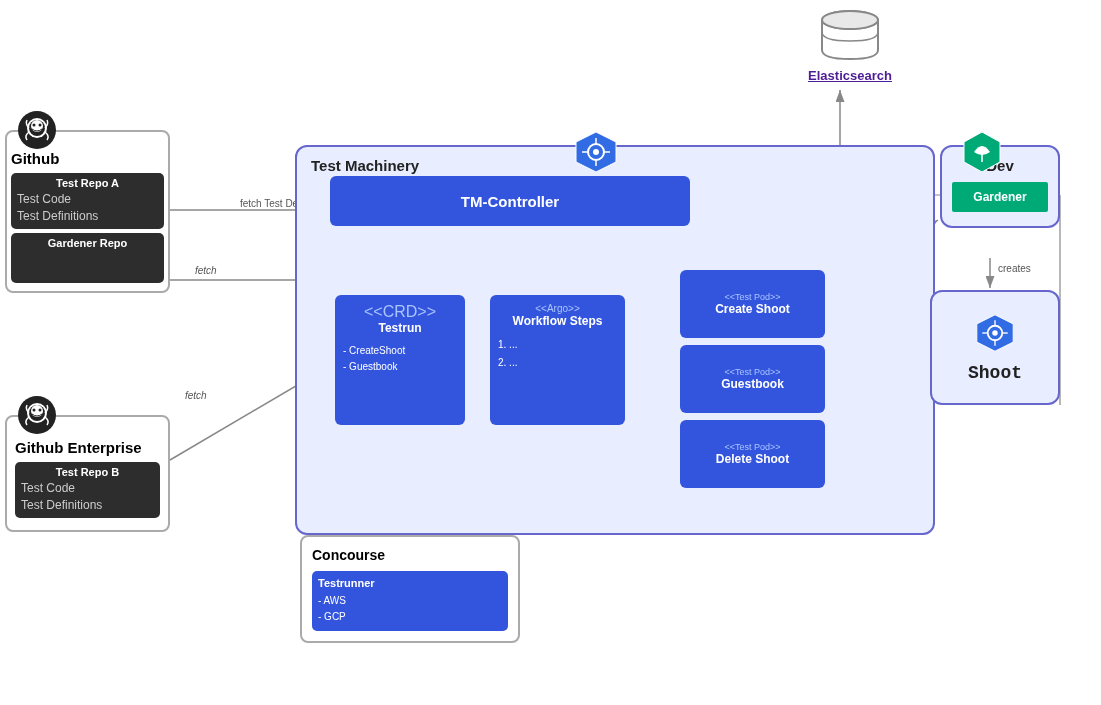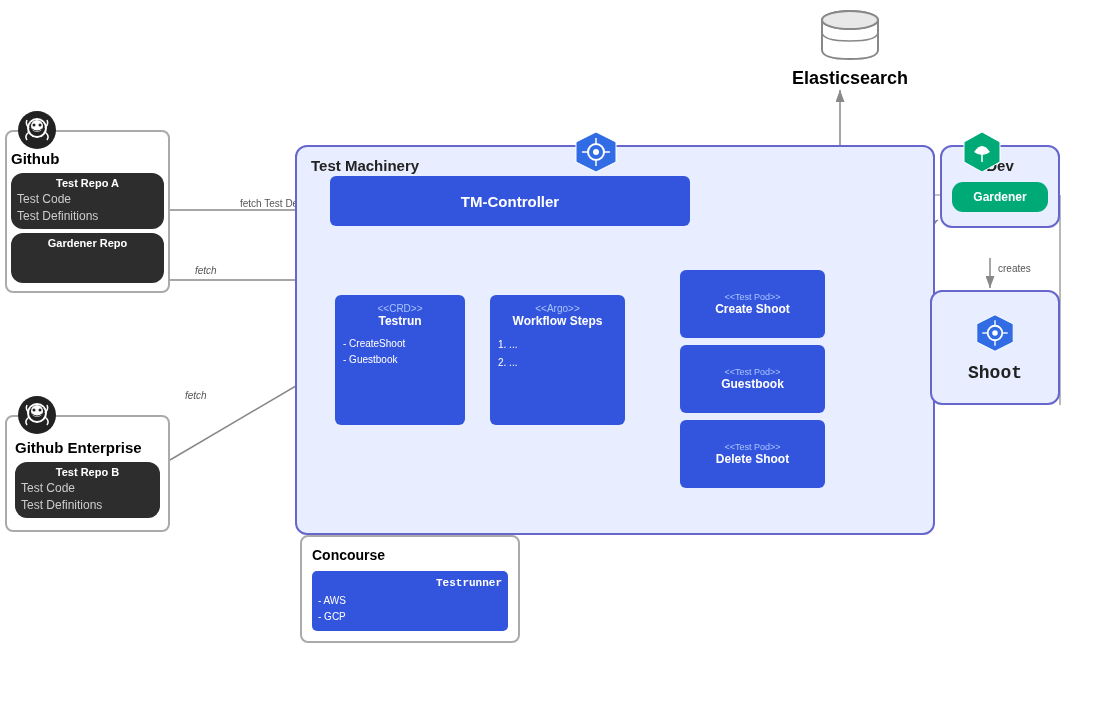--- a/index.html
+++ b/index.html
@@ -52,21 +52,21 @@
       height: 40px;
     }
     .github-title {
       font-size: 15px;
       font-weight: bold;
       margin-bottom: 6px;
       padding-top: 14px;
     }
     .dark-box {
       background: #2d2d2d;
-      border-radius: 12px;
+      border-radius: 5px;
       padding: 4px 6px;
       margin-bottom: 4px;
     }
     .dark-box-title {
       color: #fff;
       font-size: 11px;
       font-weight: bold;
       text-align: center;
       margin-bottom: 2px;
     }
@@ -142,21 +142,21 @@
       top: 295px;
       left: 335px;
       width: 130px;
       height: 130px;
       background: #3355dd;
       border-radius: 6px;
       padding: 8px;
     }
     .crd-label {
       color: #aac4ff;
-      font-size: 10px;
+      font-size: 16px;
       text-align: center;
     }
     .crd-title {
       color: #fff;
       font-size: 12px;
       font-weight: bold;
       text-align: center;
       margin-bottom: 8px;
     }
     .crd-items {
@@ -237,21 +237,21 @@
       font-size: 15px;
       font-weight: bold;
       color: #222;
       margin-bottom: 8px;
     }
     .gardener-btn {
       background: #00aa77;
       color: #fff;
       font-size: 12px;
       font-weight: bold;
-      border-radius: 11px;
+      border-radius: 2px;
       padding: 8px 4px;
       margin-bottom: 4px;
       text-align: center;
     }
     .dev-icon {
       position: absolute;
       top: 130px;
       left: 960px;
       width: 44px;
       height: 44px;
@@ -298,23 +298,22 @@
     }
     .testrunner-box {
       background: #3355dd;
       border-radius: 5px;
       padding: 6px;
     }
     .testrunner-title {
       color: #fff;
       font-size: 11px;
       font-weight: bold;
-      text-align: right;
+      text-align: left;
       margin-bottom: 4px;
-      font-family: Liberation Mono, monospace;
     }
     .testrunner-items {
       color: #fff;
       font-size: 10px;
       line-height: 1.6;
     }
 
     
     .arrow-label {
       position: absolute;
@@ -394,21 +393,21 @@
   <div class="arrow-label" style="top:263px; left:998px;">creates</div>
   <div class="arrow-label" style="top:500px; left:390px; font-style:italic; font-size:9px;">create</div>
 
   <div class="elasticsearch-box">
     <svg class="db-icon" viewBox="0 0 60 50">
       <ellipse cx="30" cy="10" rx="28" ry="9" fill="none" stroke="#888" stroke-width="2"></ellipse>
       <path d="M2,10 L2,40 Q2,49 30,49 Q58,49 58,40 L58,10" fill="none" stroke="#888" stroke-width="2"></path>
       <ellipse cx="30" cy="10" rx="28" ry="9" fill="#e8e8e8" stroke="#888" stroke-width="2"></ellipse>
       <path d="M2,22 Q2,31 30,31 Q58,31 58,22" fill="none" stroke="#888" stroke-width="1.5"></path>
     </svg>
-    <div style="font-size:18px;font-weight:bold;color:#000000;">Elasticsearch</div>
+    <div style="font-size:13px;font-weight:bold;color:#4c1d95;text-decoration:underline;">Elasticsearch</div>
   </div>
 
   <div class="github-panel">
 
     <svg class="github-icon" viewBox="0 0 40 40">
       <circle cx="20" cy="20" r="19" fill="#222"></circle>
       <text x="20" y="27" text-anchor="middle" font-size="18" fill="white"></text>
 
       <circle cx="20" cy="18" r="10" fill="#fff"></circle>
       <circle cx="20" cy="18" r="8" fill="#222"></circle>

